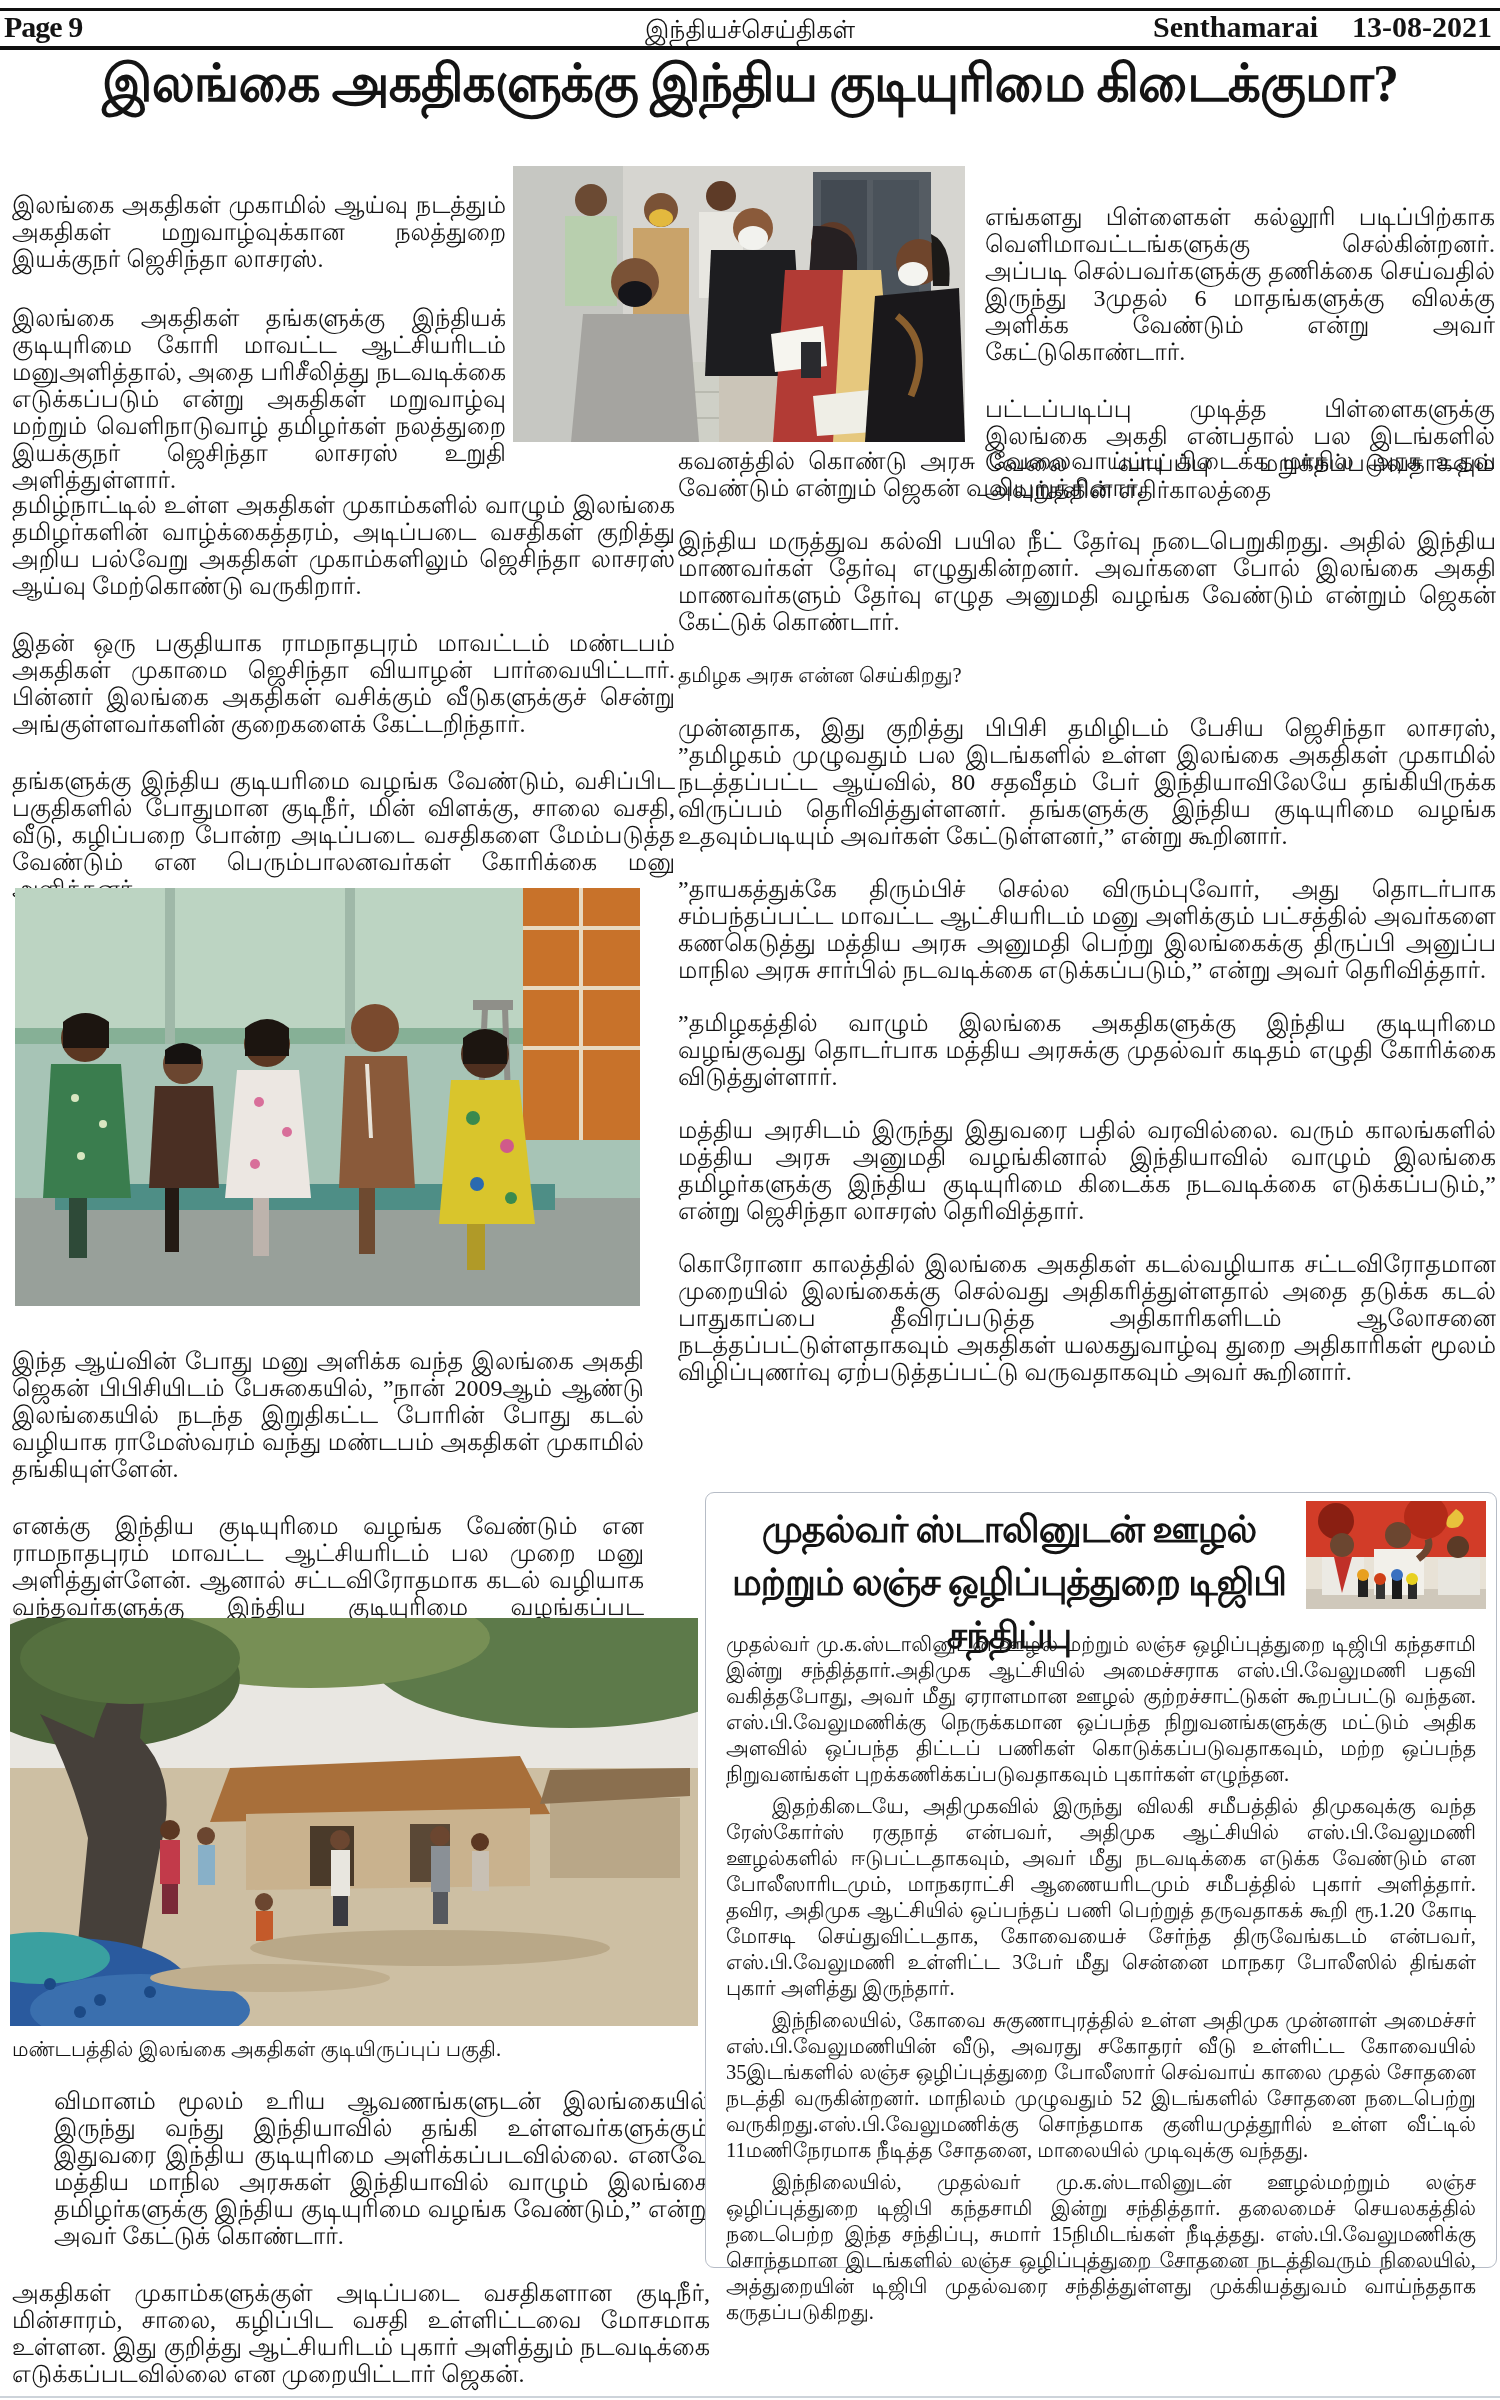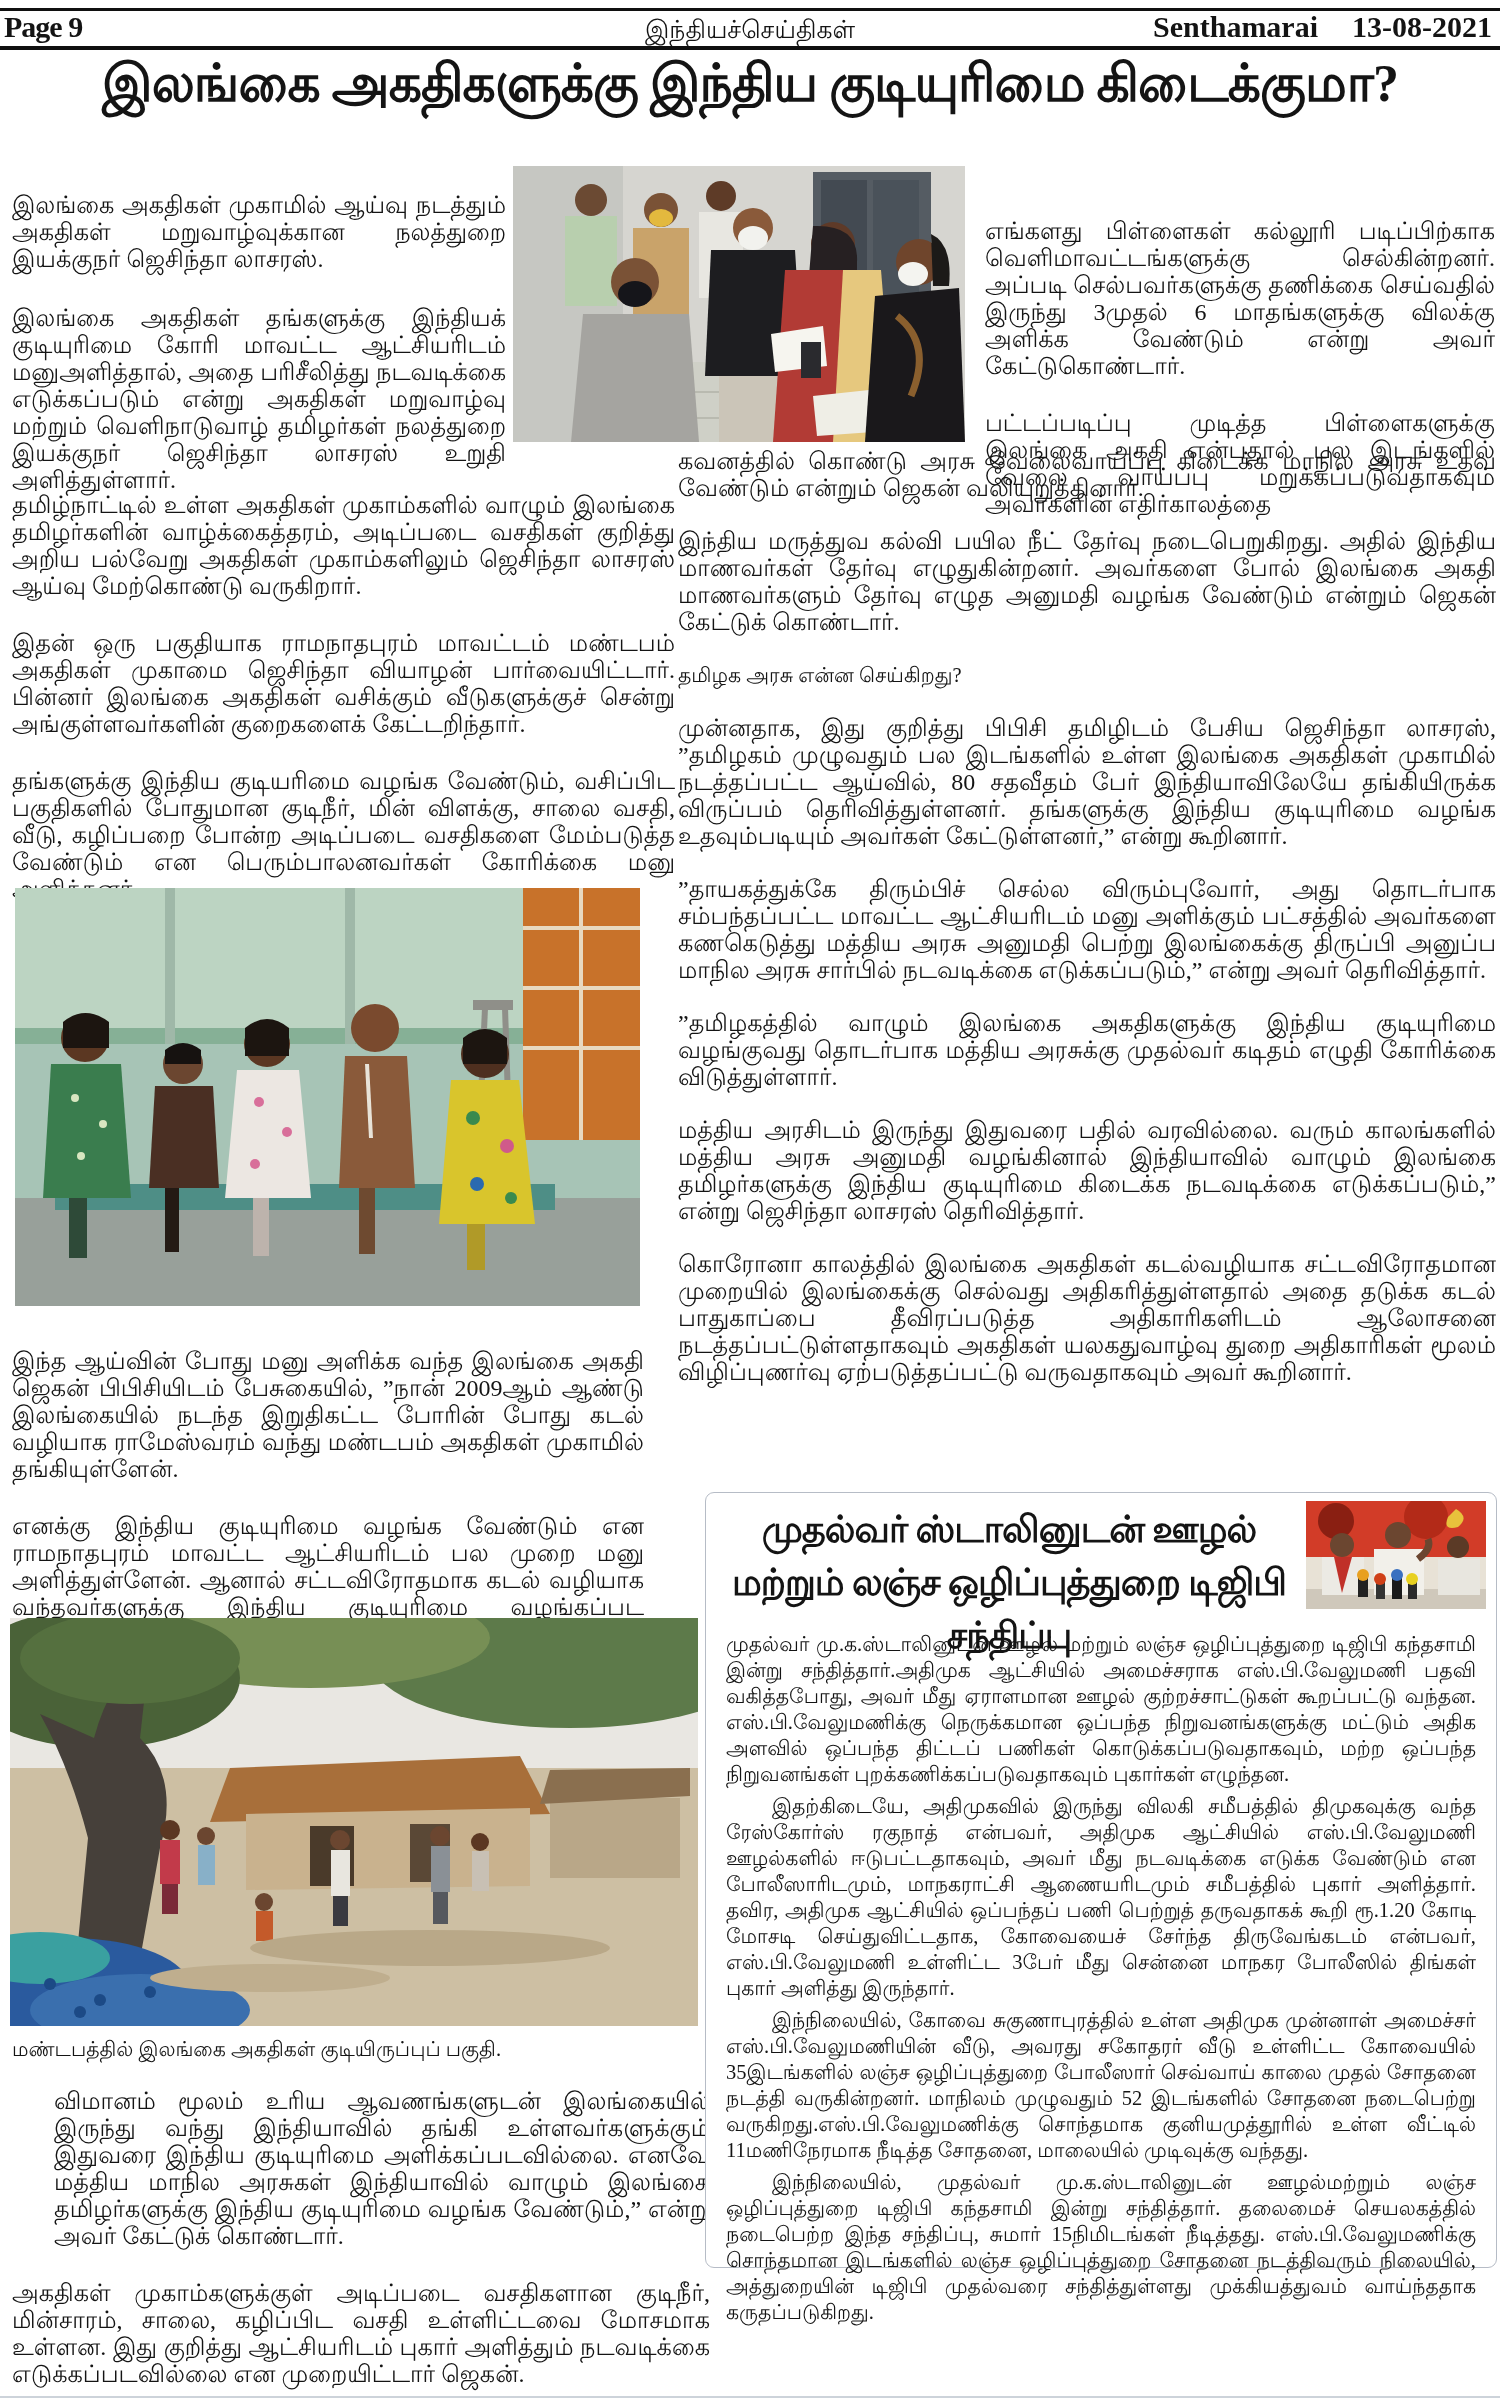--- a/index.html
+++ b/index.html
@@ -85,21 +85,21 @@
       <rect x="288" y="176" width="20" height="36" fill="#2a2a2e"></rect>
 
       <circle cx="406" cy="96" r="23" fill="#6f452c"></circle>
         <ellipse cx="400" cy="108" rx="15" ry="12" fill="#f4f4f0"></ellipse>
       <path d="M418 68 Q440 78 436 120 L420 120 Z" fill="#1c1a18"></path>
       <path d="M362 130 L446 122 L452 276 L352 276 Z" fill="#1a181b"></path>
       <path d="M384 150 Q420 178 398 230" stroke="#8a5f2e" stroke-width="7" fill="none"></path>
     </svg>
   </div>
 
-  <div class="abs" style="left:985px;top:218px;width:510px;">
+  <div class="abs" style="left:985px;top:204px;width:510px;">
     <p class="para">எங்களது பிள்ளைகள் கல்லூரி படிப்பிற்காக வெளிமாவட்டங்களுக்கு செல்கின்றனர். அப்படி செல்பவர்களுக்கு தணிக்கை செய்வதில் இருந்து 3முதல் 6 மாதங்களுக்கு விலக்கு அளிக்க வேண்டும் என்று அவர் கேட்டுகொண்டார்.</p>
     <p class="para" style="margin-top:30px;">பட்டப்படிப்பு முடித்த பிள்ளைகளுக்கு இலங்கை அகதி என்பதால் பல இடங்களில் வேலை வாய்ப்பு மறுக்கப்படுவதாகவும் அவர்களின் எதிர்காலத்தை</p>
   </div>
 
   <div class="abs" style="left:12px;top:492px;width:663px;">
     <p class="para" style="margin-bottom:30px;">தமிழ்நாட்டில் உள்ள அகதிகள் முகாம்களில் வாழும் இலங்கை தமிழர்களின் வாழ்க்கைத்தரம், அடிப்படை வசதிகள் குறித்து அறிய பல்வேறு அகதிகள் முகாம்களிலும் ஜெசிந்தா லாசரஸ் ஆய்வு மேற்கொண்டு வருகிறார்.</p>
     <p class="para" style="margin-bottom:30px;">இதன் ஒரு பகுதியாக ராமநாதபுரம் மாவட்டம் மண்டபம் அகதிகள் முகாமை ஜெசிந்தா வியாழன் பார்வையிட்டார். பின்னர் இலங்கை அகதிகள் வசிக்கும் வீடுகளுக்குச் சென்று அங்குள்ளவர்களின் குறைகளைக் கேட்டறிந்தார்.</p>
     <p class="para">தங்களுக்கு இந்திய குடியரிமை வழங்க வேண்டும், வசிப்பிட பகுதிகளில் போதுமான குடிநீர், மின் விளக்கு, சாலை வசதி, வீடு, கழிப்பறை போன்ற அடிப்படை வசதிகளை மேம்படுத்த வேண்டும் என பெரும்பாலனவர்கள் கோரிக்கை மனு அளித்தனர்.</p>
   </div>
 

